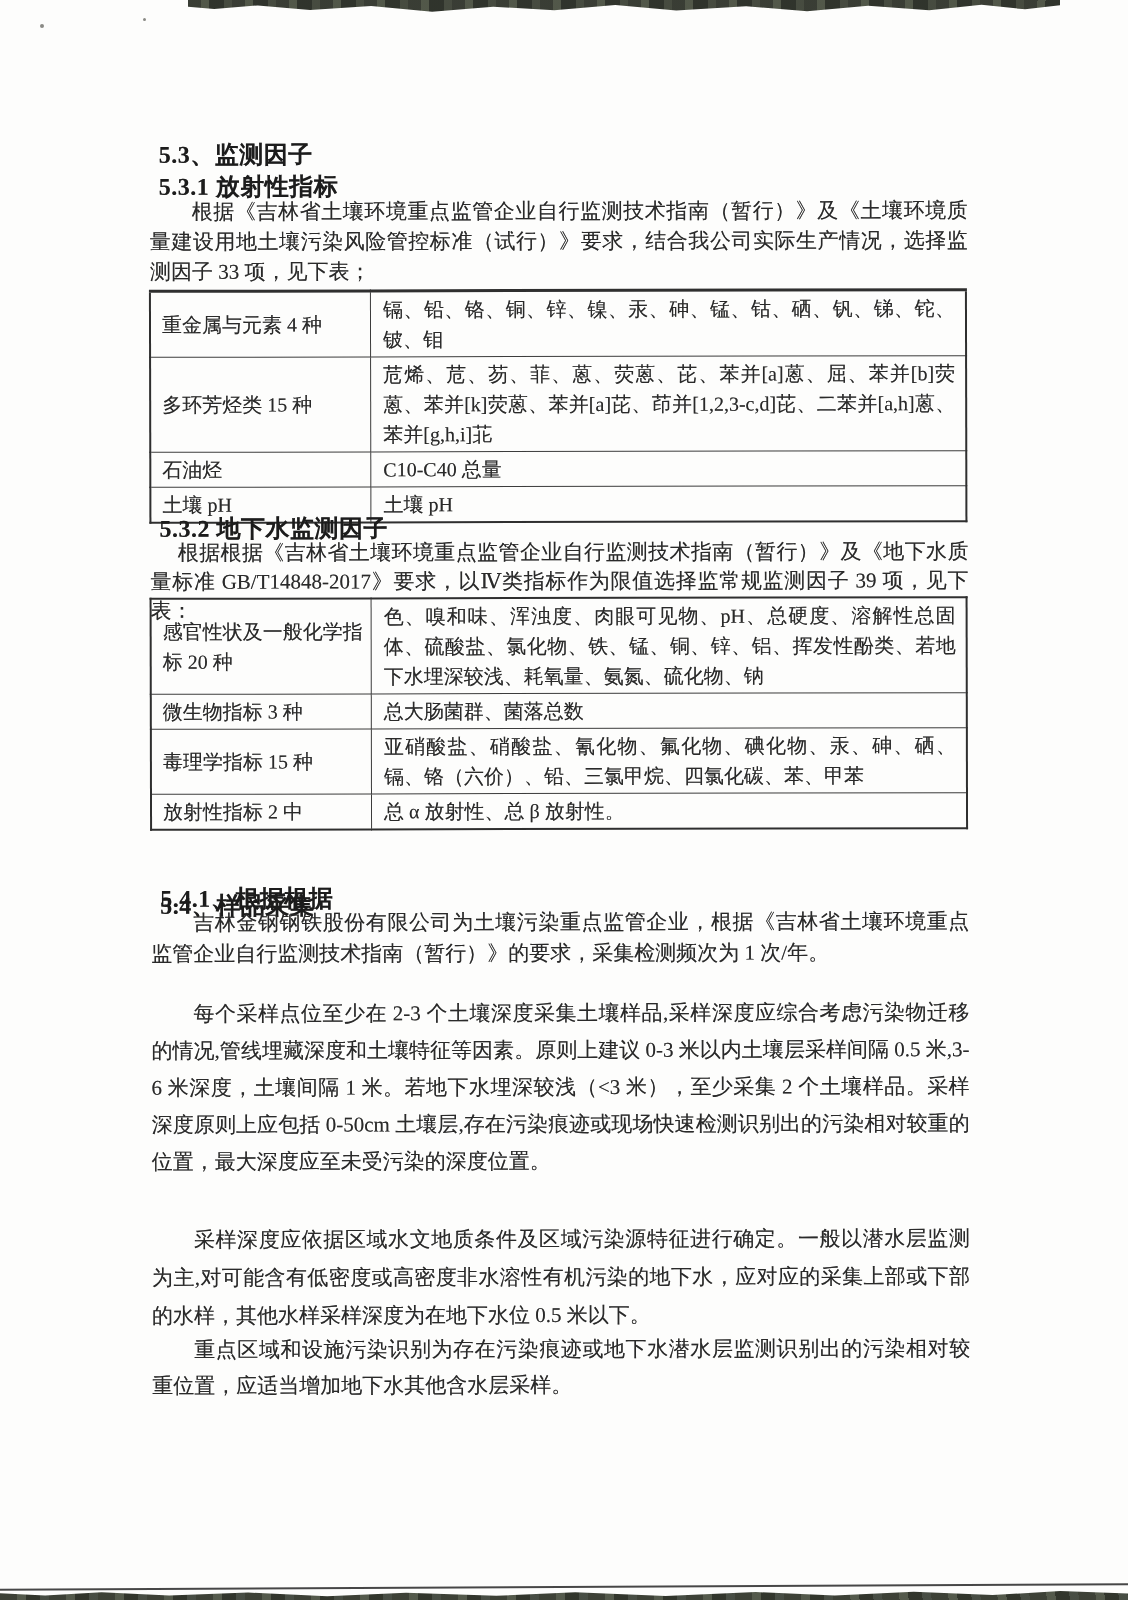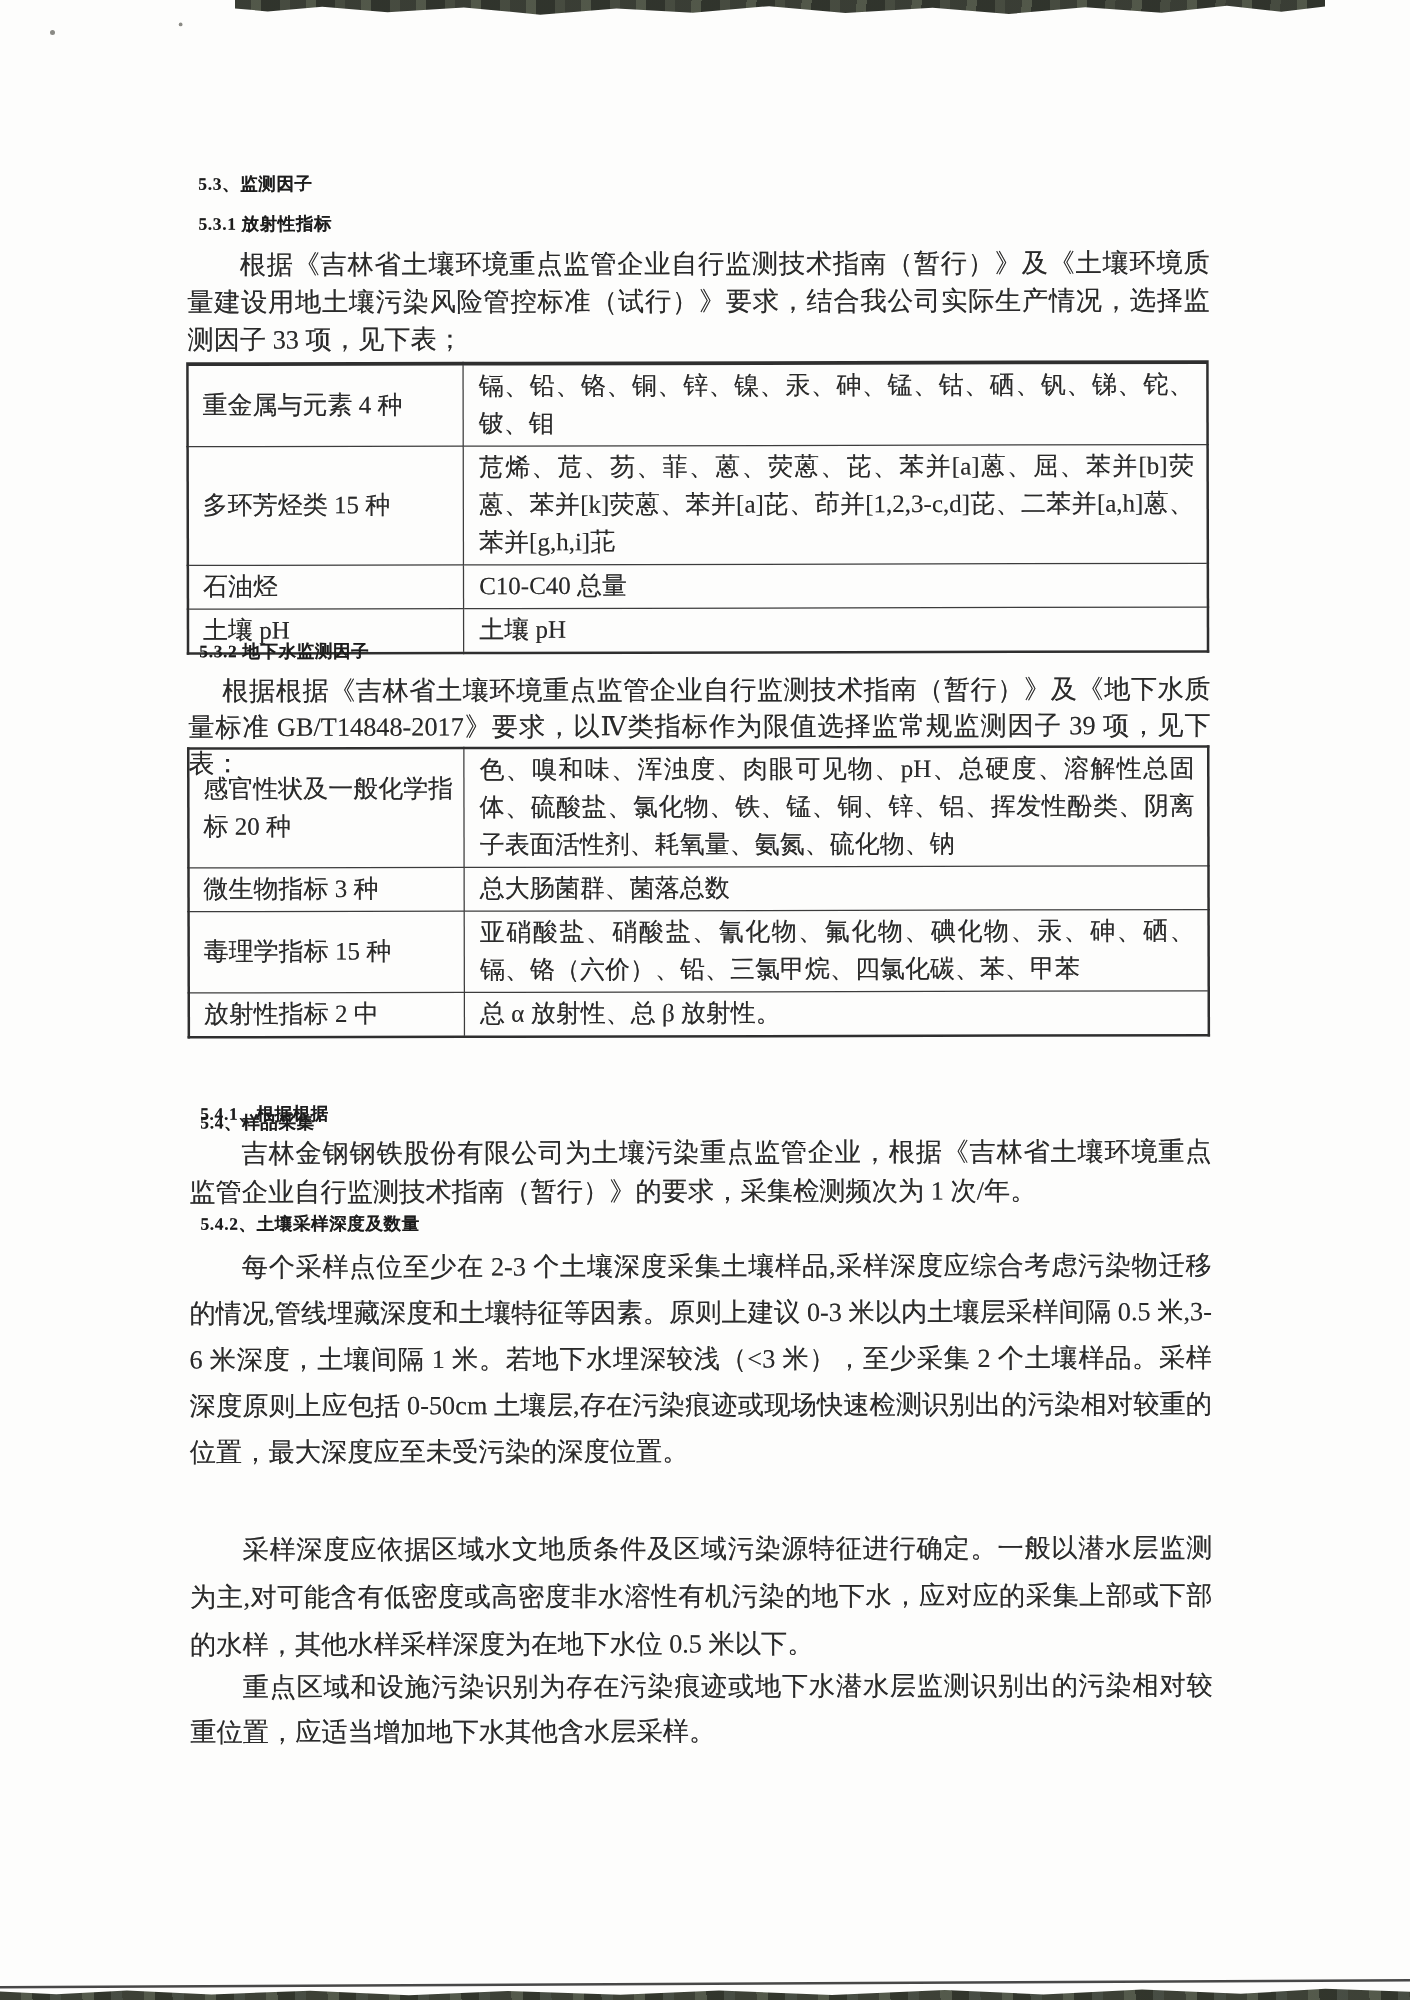--- a/index.html
+++ b/index.html
@@ -7,21 +7,21 @@
     position:relative;
     width:1128px;height:1600px;
     background:#fdfdfc;
     overflow:hidden;
     font-family:"Liberation Serif","DejaVu Serif",serif;
     color:#262626;
   }
   .content{position:absolute;left:0;top:0;width:1128px;height:1600px;transform:rotate(-0.12deg);}
   .heading{
     position:absolute;left:160px;
-    font-weight:700;font-size:14px;color:#1c1c1c;
+    font-weight:700;font-size:24px;color:#1c1c1c;
     letter-spacing:0.5px;white-space:nowrap;
     text-shadow:0 0 0.5px rgba(30,30,30,0.55);
   }
   .para{
     position:absolute;left:151px;width:818px;
     font-size:21px;color:#2a2a2a;
     text-align:justify;text-indent:2em;
     text-shadow:0 0 0.5px rgba(40,40,40,0.5);
   }
   table.doc{
@@ -92,42 +92,41 @@
     </tbody>
       </table>
 
     <div class="heading" style="top:512px;">5.3.2 地下水监测因子</div>
     <div class="para" style="top:538px;line-height:29px;text-indent:1.3em;">根据根据《吉林省土壤环境重点监管企业自行监测技术指南（暂行）》及《地下水质量标准 GB/T14848-2017》要求，以Ⅳ类指标作为限值选择监常规监测因子 39 项，见下表：</div>
 
     <table class="doc" style="top:597px;">
       <tbody>
           <tr style="height:90px;">
         <td class="lbl">感官性状及一般化学指标 20 种</td>
-        <td class="val">色、嗅和味、浑浊度、肉眼可见物、pH、总硬度、溶解性总固体、硫酸盐、氯化物、铁、锰、铜、锌、铝、挥发性酚类、阴离子表面活性剂、耗氧量、氨氮、硫化物、钠</td>
+        <td class="val">色、嗅和味、浑浊度、肉眼可见物、pH、总硬度、溶解性总固体、硫酸盐、氯化物、铁、锰、铜、锌、铝、挥发性酚类、若地下水埋深较浅、耗氧量、氨氮、硫化物、钠</td>
       </tr>
       <tr style="height:33px;">
         <td class="lbl">微生物指标 3 种</td>
         <td class="val">总大肠菌群、菌落总数</td>
       </tr>
       <tr style="height:59px;">
         <td class="lbl">毒理学指标 15 种</td>
         <td class="val">亚硝酸盐、硝酸盐、氰化物、氟化物、碘化物、汞、砷、硒、镉、铬（六价）、铅、三氯甲烷、四氯化碳、苯、甲苯</td>
       </tr>
       <tr style="height:30px;">
         <td class="lbl">放射性指标 2 中</td>
         <td class="val">总 α 放射性、总 β 放射性。</td>
       </tr>
     </tbody>
       </table>
 
     <div class="heading" style="top:889px;">5.4、样品采集</div>
     <div class="heading" style="top:882px;">5.4.1、根据根据</div>
     <div class="para" style="top:907px;line-height:31px;">吉林金钢钢铁股份有限公司为土壤污染重点监管企业，根据《吉林省土壤环境重点监管企业自行监测技术指南（暂行）》的要求，采集检测频次为 1 次/年。</div>
 
-    <div class="heading" style="top:970px;">5.4.2、土壤采样深度及数量</div>
     <div class="para" style="top:995px;line-height:37px;">每个采样点位至少在 2-3 个土壤深度采集土壤样品,采样深度应综合考虑污染物迁移的情况,管线埋藏深度和土壤特征等因素。原则上建议 0-3 米以内土壤层采样间隔 0.5 米,3-6 米深度，土壤间隔 1 米。若地下水埋深较浅（&lt;3 米），至少采集 2 个土壤样品。采样深度原则上应包括 0-50cm 土壤层,存在污染痕迹或现场快速检测识别出的污染相对较重的位置，最大深度应至未受污染的深度位置。</div>
 
     <div class="para" style="top:1220px;line-height:38px;">采样深度应依据区域水文地质条件及区域污染源特征进行确定。一般以潜水层监测为主,对可能含有低密度或高密度非水溶性有机污染的地下水，应对应的采集上部或下部的水样，其他水样采样深度为在地下水位 0.5 米以下。</div>
     <div class="para" style="top:1331px;line-height:36px;">重点区域和设施污染识别为存在污染痕迹或地下水潜水层监测识别出的污染相对较重位置，应适当增加地下水其他含水层采样。</div>
 
   </div>
 
   <div class="band-bottom-line"></div>
   <div class="band-bottom"></div>
 

